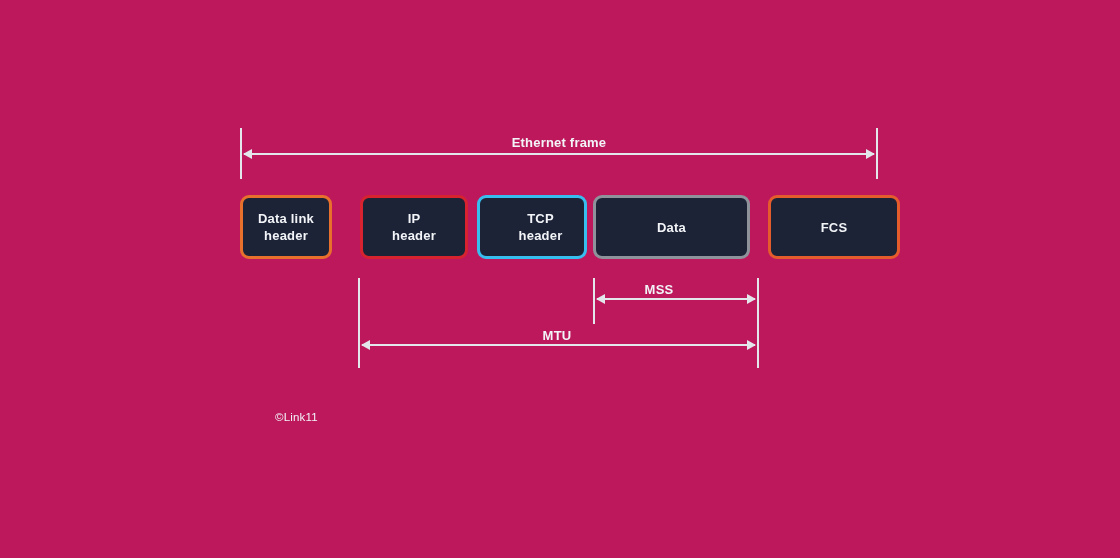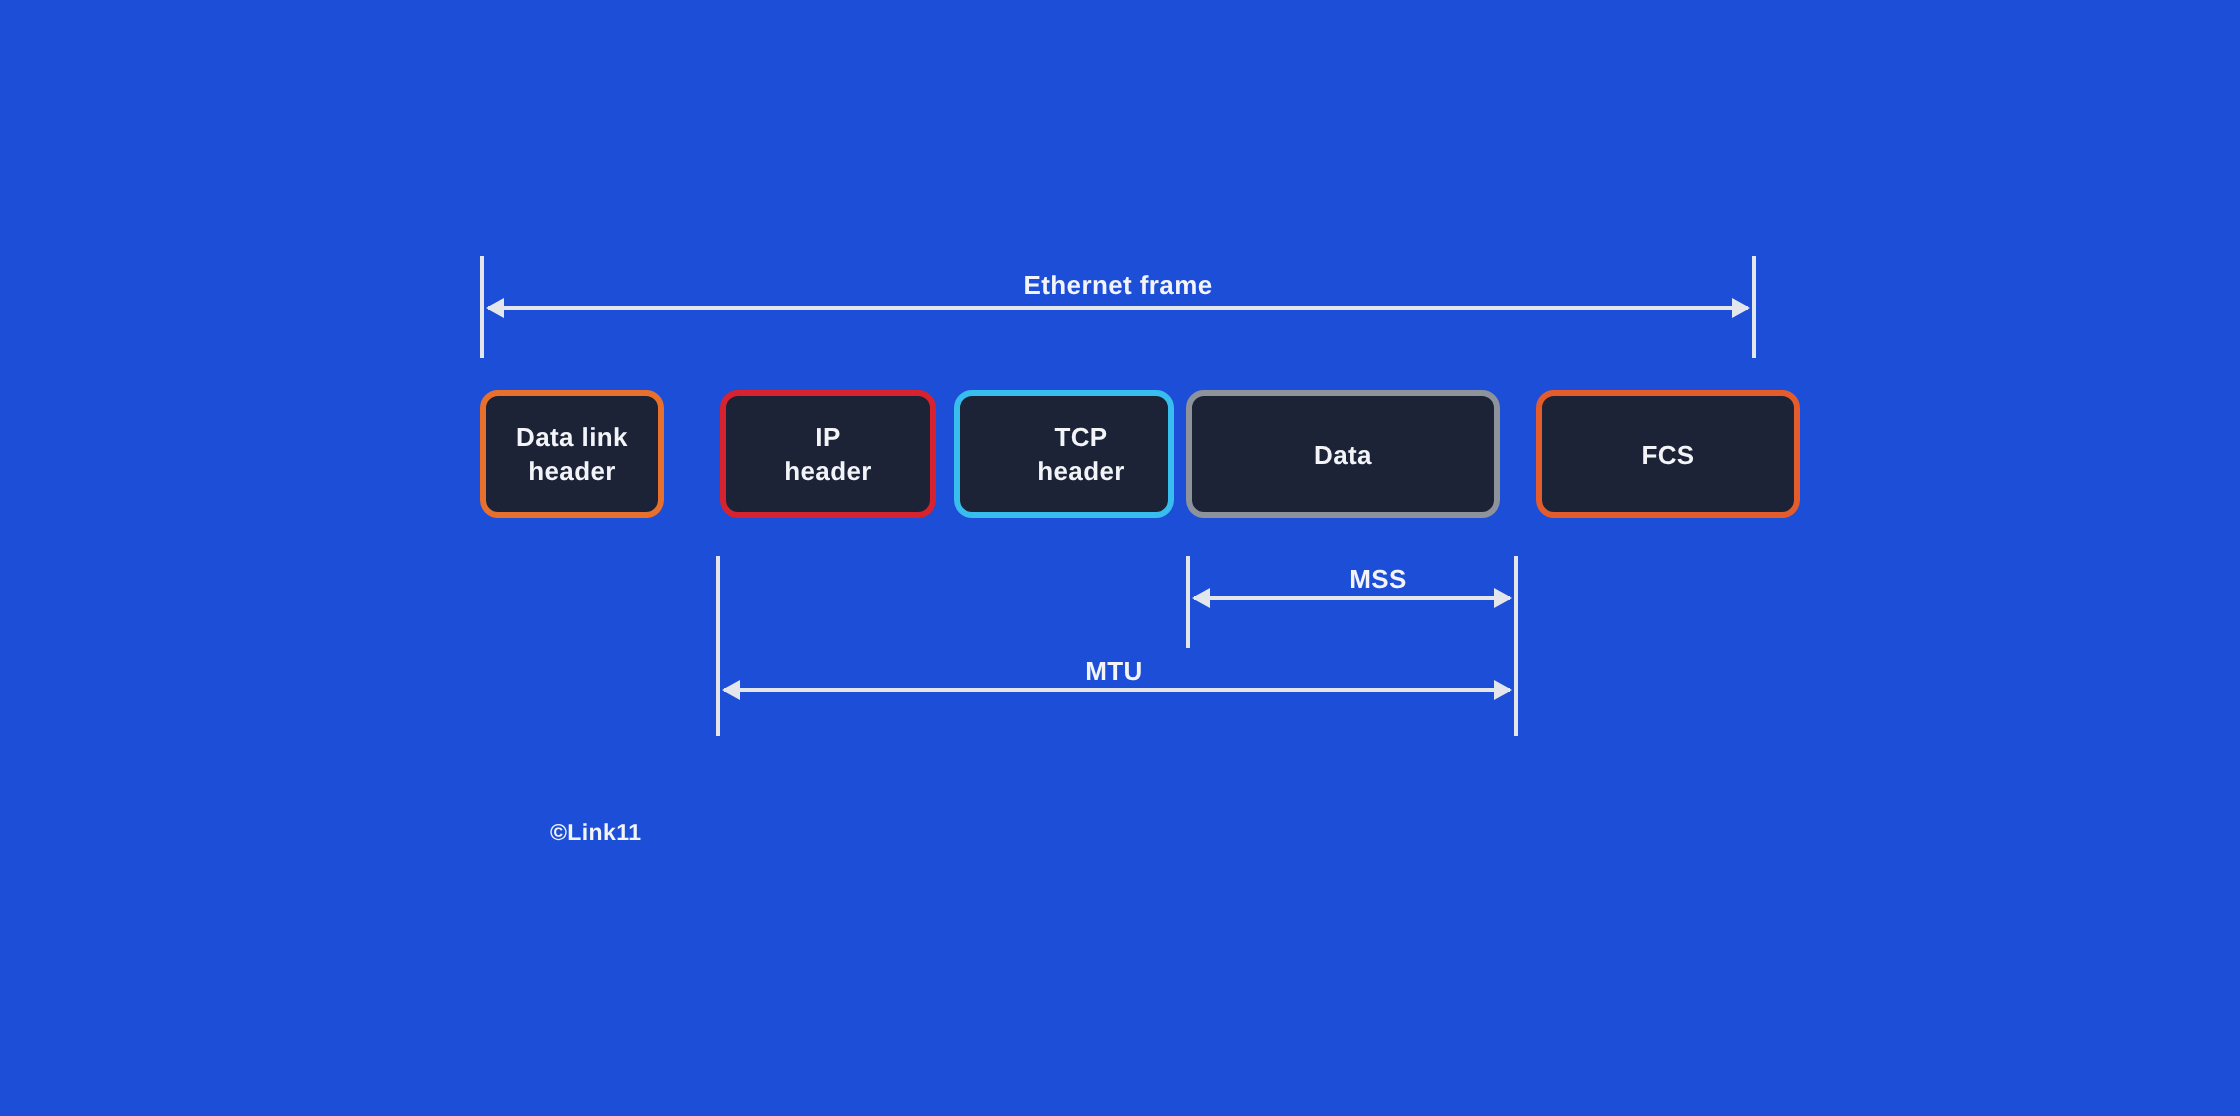--- a/index.html
+++ b/index.html
@@ -82,43 +82,43 @@
   
   #eth-tick-left  { left: 240px; top: 128px; height: 51px; }
   #eth-tick-right { left: 876px; top: 128px; height: 51px; }
   #eth-arrow      { left: 244px; top: 153px; width: 630px; }
   #eth-label      { left: 240px; top: 135px; width: 638px; }
 
   
   #mss-tick-left  { left: 593px; top: 278px; height: 46px; }
   #shared-tick-right { left: 757px; top: 278px; height: 90px; }
   #mss-arrow      { left: 597px; top: 298px; width: 158px; }
-  #mss-label      { left: 609px; top: 282px; width: 160px; }
+  #mss-label      { left: 579px; top: 282px; width: 160px; }
 
   
   #mtu-tick-left  { left: 358px; top: 278px; height: 90px; }
   #mtu-arrow      { left: 362px; top: 344px; width: 393px; }
   #mtu-label      { left: 359px; top: 328px; width: 396px; }
 
   
   .credit {
     position: absolute;
     left: 240px;
     top: 411px;
     font-size: 11.5px;
-    font-weight: bold;
+    font-weight: normal;
     letter-spacing: 0.2px;
     color: #F2F4F7;
     padding-left: 35px;
   }
 </style>
 </head>
 <body>
 
-<div class="canvas" style="background: #1d4ed8; color: rgb(242, 244, 247);">
+<div class="canvas" style="background: #be185d; color: rgb(242, 244, 247);">
 
   <div class="tick" id="eth-tick-left"></div>
   <div class="tick" id="eth-tick-right"></div>
   <div class="measure-label" id="eth-label">Ethernet frame</div>
   <div class="arrow" id="eth-arrow"></div>
 
   <div class="box" id="box-data-link" style="border-color: rgb(231, 112, 45);">
     <span>Data link</span>
     <span>header</span>
   </div>

